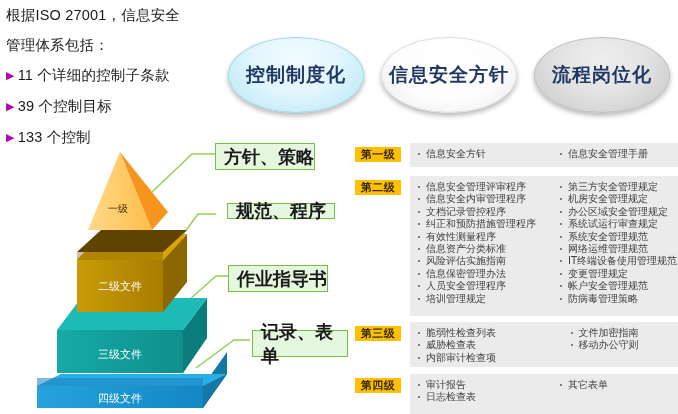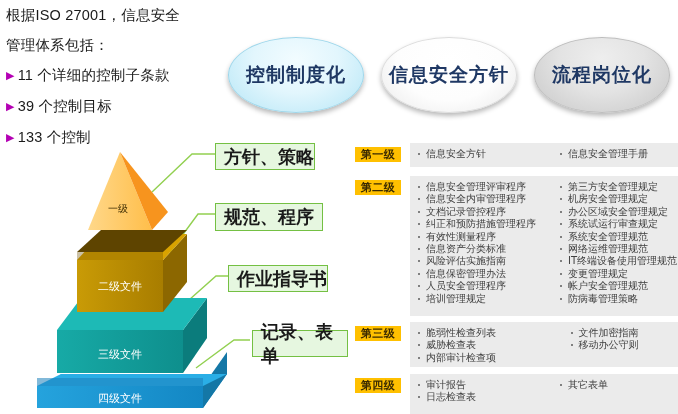--- a/index.html
+++ b/index.html
@@ -84,21 +84,21 @@
     display: flex;
     align-items: center;
     padding-left: 8px;
     font-size: 18px;
     font-weight: bold;
     color: #1a1a1a;
     box-sizing: border-box;
     font-family: "DejaVu Sans", "Liberation Sans", sans-serif;
   }
   #callout-0 { left: 215px; top: 143px; width: 100px; height: 27px; }
-  #callout-1 { left: 215px; top: 203px; width: 108px; height: 28px; }
+  #callout-1 { left: 227px; top: 203px; width: 108px; height: 16px; }
   #callout-2 { left: 228px; top: 265px; width: 100px; height: 27px; }
   #callout-3 { left: 252px; top: 330px; width: 96px;  height: 27px; }
 
   
   .badge {
     position: absolute;
     background: #ffc000;
     color: #3a2a00;
     font-size: 11px;
     font-weight: bold;

